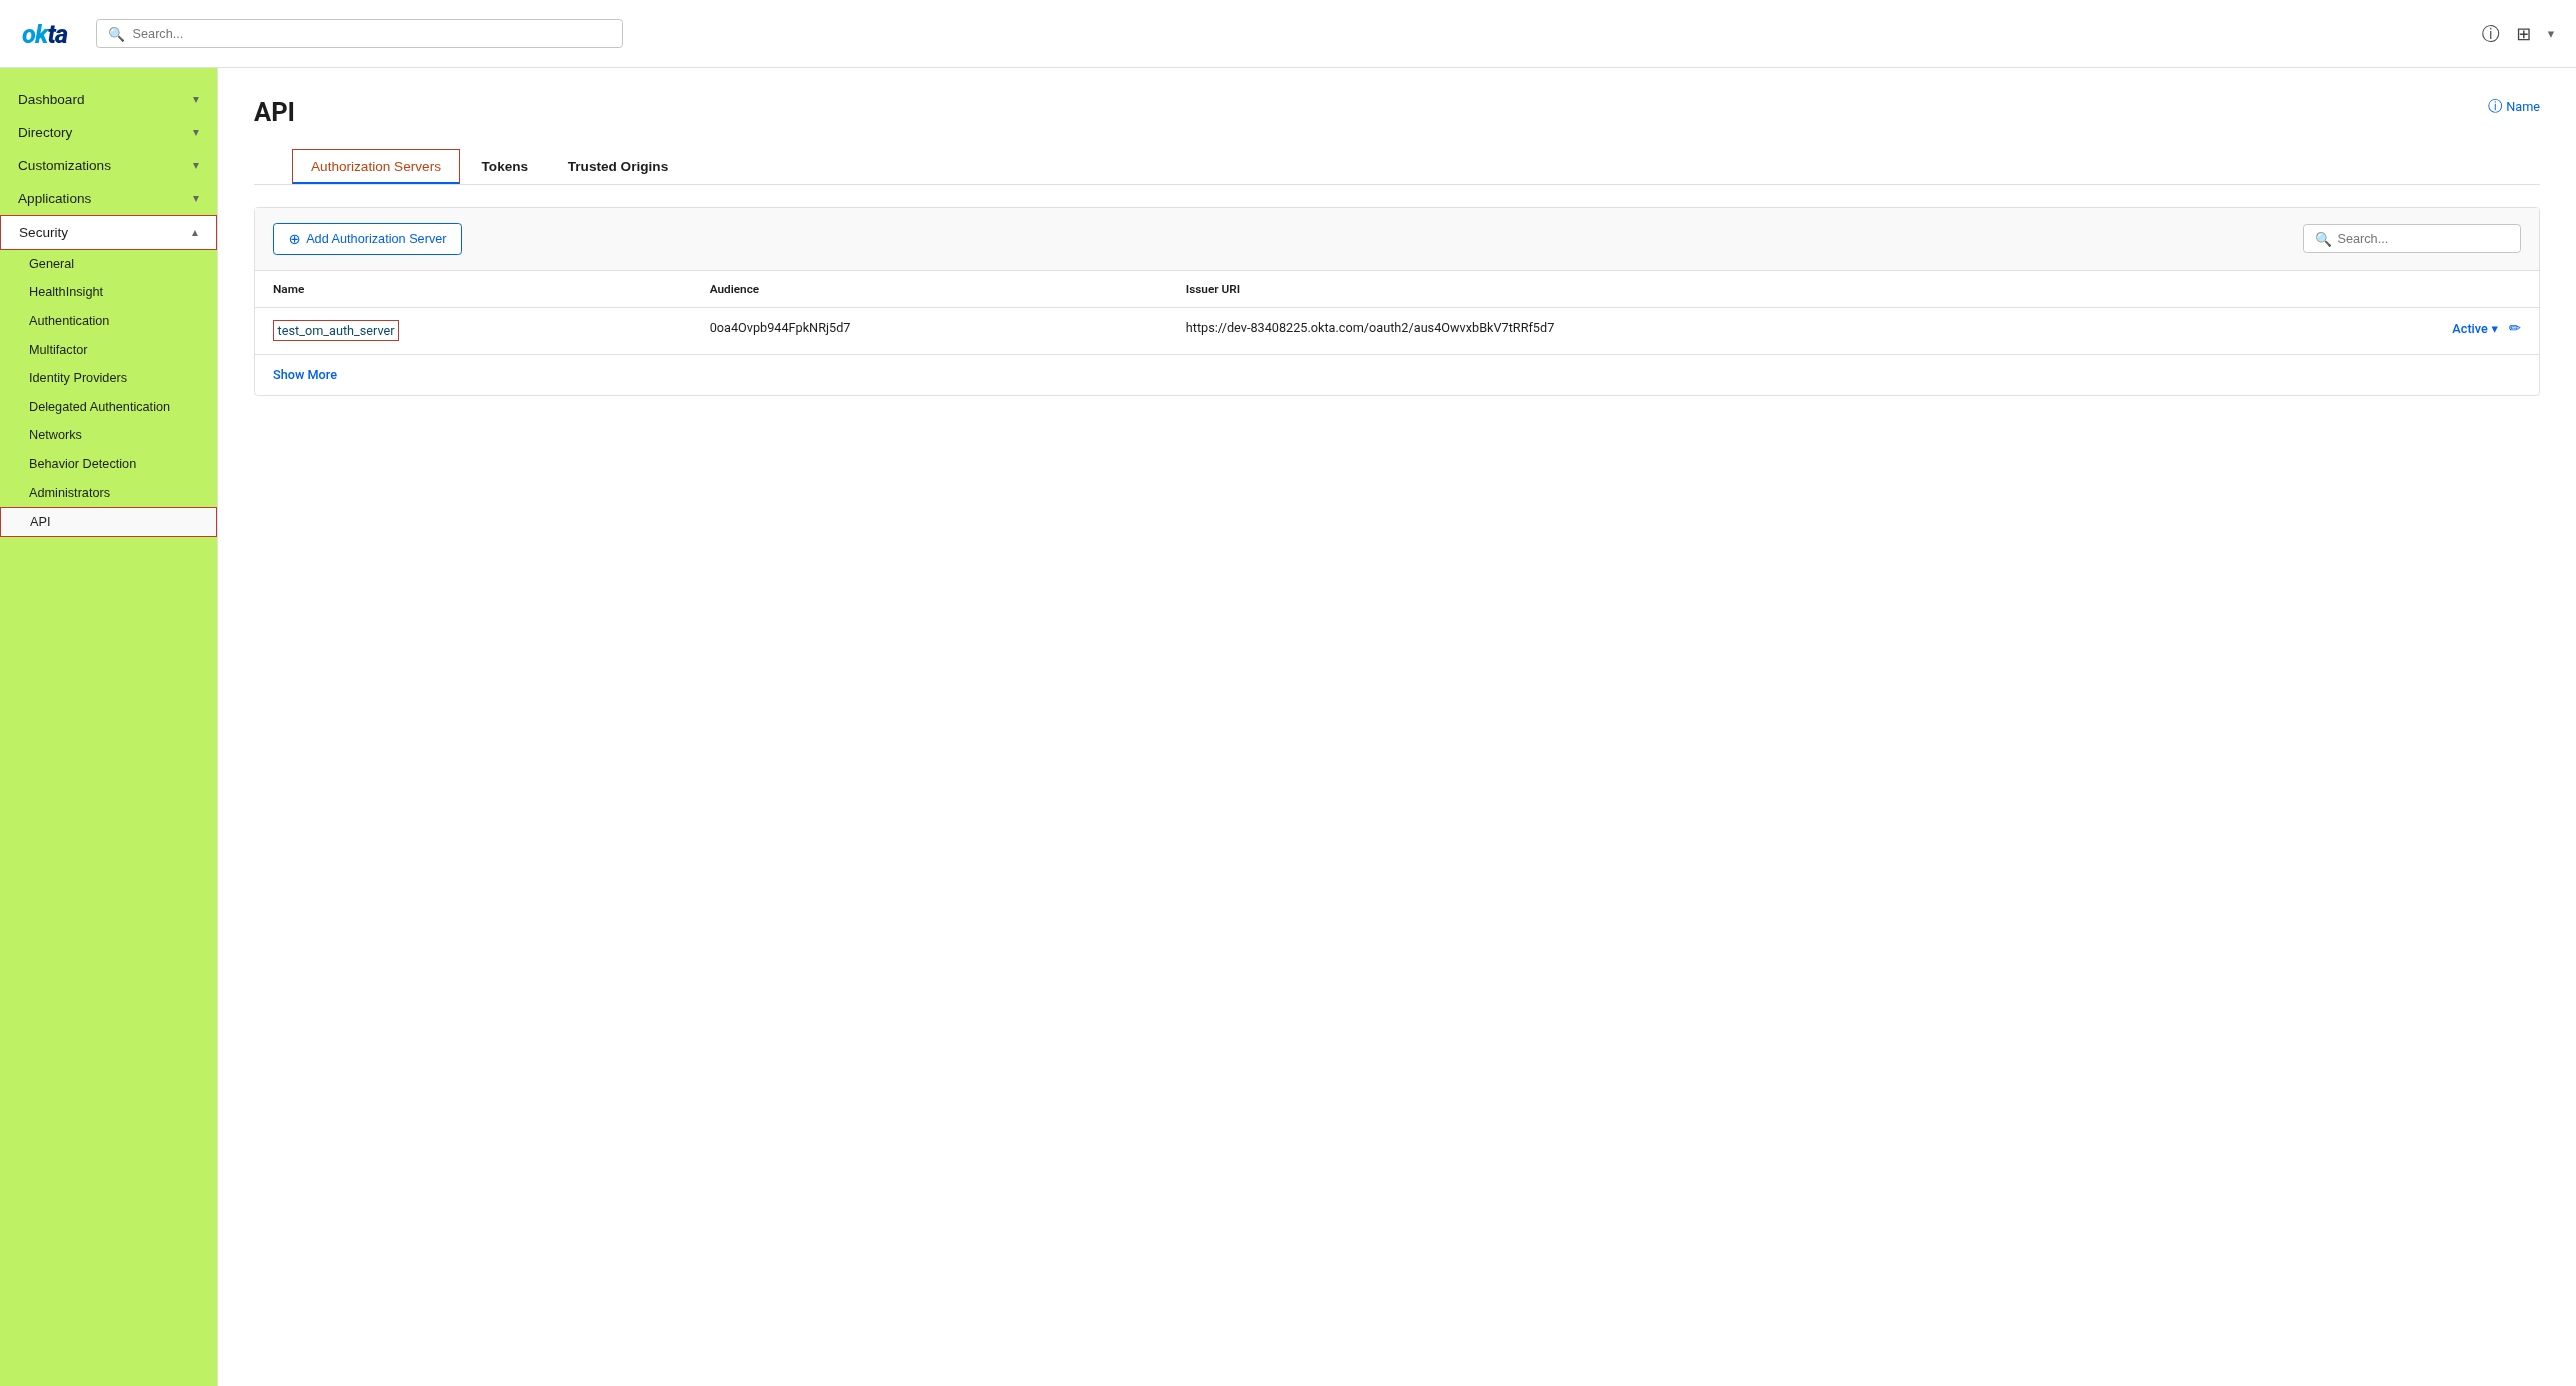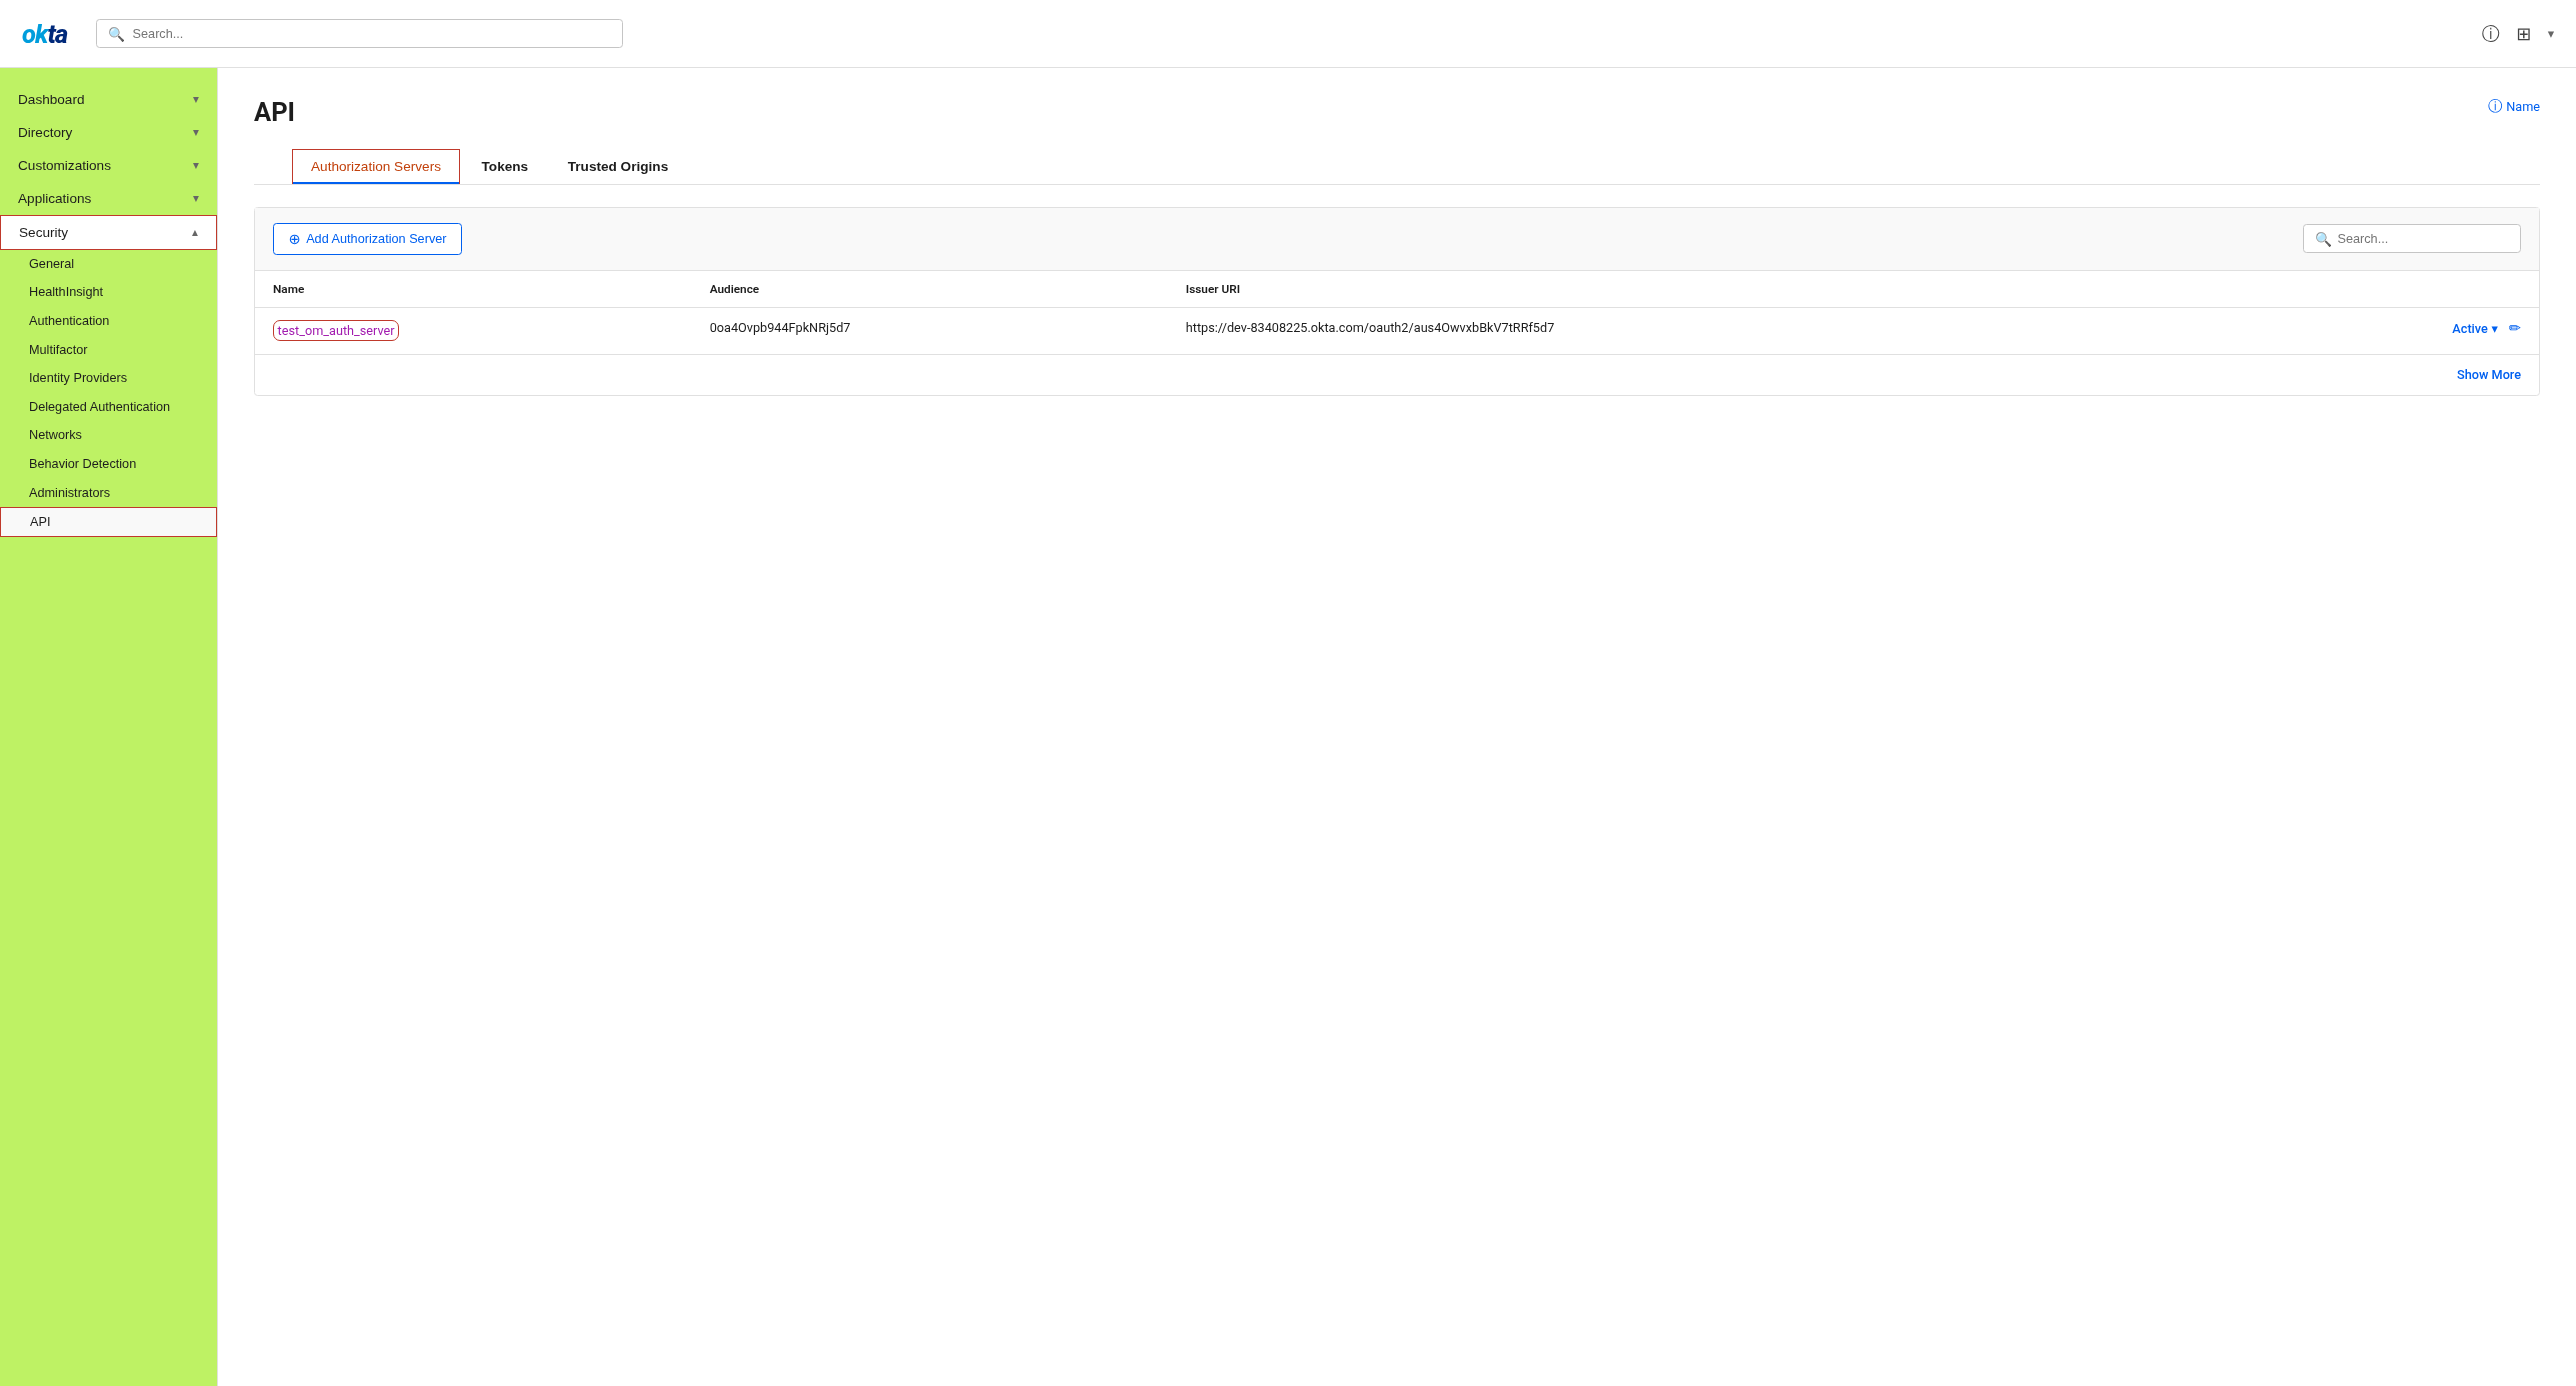--- a/index.html
+++ b/index.html
@@ -88,30 +88,30 @@
       border-radius: 3.6px; padding: 5.5px 11px; background: #fff; width: 218px;
     }
     .table-search input { border: none; outline: none; font-size: 12.7px; color: #666; width: 100%; background: transparent; }
     .table-search .search-icon-unicode { color: #999; margin-right: 5.5px; }
 
     table { width: 100%; border-collapse: collapse; }
     thead tr { border-bottom: 0.9px solid #e0e0e0; }
     th { padding: 11px 18px; text-align: left; font-size: 11.8px; font-weight: 600; color: #1d1d1d; }
     td { padding: 12.7px 18px; font-size: 12.7px; color: #1d1d1d; border-bottom: 0.9px solid #e0e0e0; vertical-align: top; }
     tr:last-child td { border-bottom: none; }
-    .name-link { color: #a21caf; cursor: pointer; text-decoration: none; border-radius: 7px; }
+    .name-link { color: #0c4a6e; cursor: pointer; text-decoration: none; }
     .name-link.highlighted { border: 1.8px solid #c0392b; display: inline-block; padding: 1.8px 3.6px; }
     .status-badge {
       display: inline-flex; align-items: center; gap: 3.6px;
       color: #0060f0; font-size: 12.7px; cursor: pointer; font-weight: 500;
     }
     .edit-icon { color: #0060f0; cursor: pointer; font-size: 14.5px; }
     .action-col { display: flex; align-items: center; gap: 11px; justify-content: flex-end; }
 
-    .show-more-row td { text-align: right; margin-top: 48px; }
+    .show-more-row td { text-align: left; margin-top: 48px; }
     .show-more-link { color: #0060f0; cursor: pointer; font-size: 12.7px; font-weight: 500; text-decoration: none; }
   </style>
 </head>
 <body>
 
 <nav class="top-nav">
   <div class="okta-logo">
     <span>ok</span>ta
   </div>
   <div class="search-bar">

